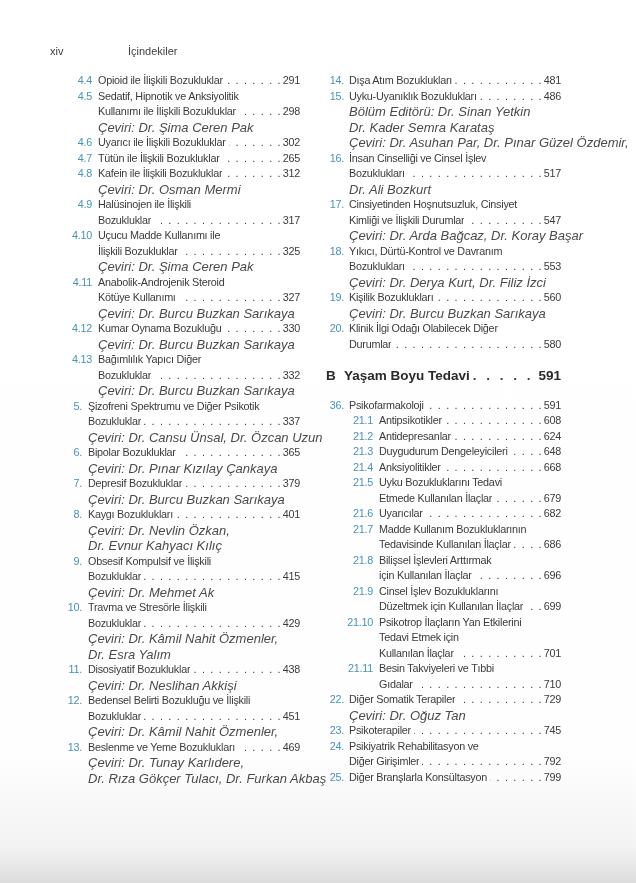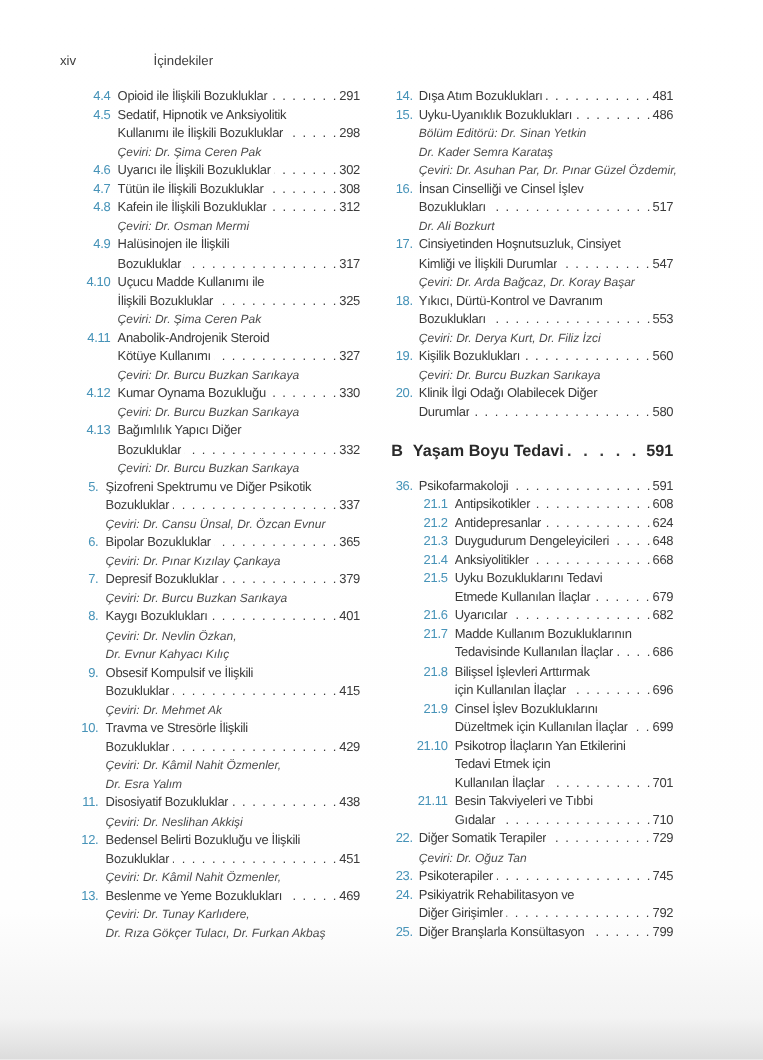--- a/index.html
+++ b/index.html
@@ -31,21 +31,21 @@
   .col-left  .entry.sub .num{flex-basis:48px;}
   .col-right .entry.top .num{flex-basis:23px;padding-right:5px;}
   .col-right .entry.sub .num{flex-basis:53px;}
   .body{flex:1;min-width:0;}
   .line{color:#3b3b3b;}
   .line-last{display:flex;align-items:baseline;}
   .line-last .text{flex:0 1 auto;min-width:0;overflow:hidden;white-space:nowrap;}
   .dots{flex:1 1 4px;min-width:4px;overflow:hidden;white-space:nowrap;direction:rtl;margin:0 1px 0 3px;color:#3b3b3b;}
   .dots::after{content:". . . . . . . . . . . . . . . . . . . . . . . . . . . . . . . . . . . . . . . . . . . . . . . . . .";letter-spacing:1.2px;}
   .pg{flex:none;color:#3b3b3b;}
-  .credit{font-style:italic;font-size:10px;color:#4b4b4b;white-space:nowrap;letter-spacing:0;}
+  .credit{font-style:italic;font-size:13px;color:#4b4b4b;white-space:nowrap;letter-spacing:0;}
   
   .part{display:flex;align-items:baseline;margin:16px 0 14px 0;font-weight:bold;font-size:13.5px;color:#2a2a2a;letter-spacing:0;}
   .part-letter{flex:none;width:18px;}
   .part-title{flex:none;}
   .part .dots{direction:rtl;}
   .part .dots::after{letter-spacing:3px;}
   .part-page{flex:none;margin-left:4px;color:#2a2a2a;}
 </style>
 </head>
 <body>
@@ -88,21 +88,21 @@
               <span class="pg">302</span>
             </div>
           </div>
         </div>
         <div class="entry sub">
           <span class="num">4.7</span>
           <div class="body">
             <div class="line line-last">
               <span class="text">Tütün ile İlişkili Bozukluklar</span>
               <span class="dots"></span>
-              <span class="pg">308</span>
+              <span class="pg">265</span>
             </div>
           </div>
         </div>
         <div class="entry sub">
           <span class="num">4.8</span>
           <div class="body">
             <div class="line line-last">
               <span class="text">Kafein ile İlişkili Bozukluklar</span>
               <span class="dots"></span>
               <span class="pg">312</span>
@@ -170,21 +170,21 @@
         </div>
         <div class="entry top">
           <span class="num">5.</span>
           <div class="body">
             <div class="line">Şizofreni Spektrumu ve Diğer Psikotik</div>
             <div class="line line-last">
               <span class="text">Bozukluklar</span>
               <span class="dots"></span>
               <span class="pg">337</span>
             </div>
-            <div class="credit">Çeviri: Dr. Cansu Ünsal, Dr. Özcan Evnur</div>
+            <div class="credit">Çeviri: Dr. Cansu Ünsal, Dr. Özcan Uzun</div>
           </div>
         </div>
         <div class="entry top">
           <span class="num">6.</span>
           <div class="body">
             <div class="line line-last">
               <span class="text">Bipolar Bozukluklar</span>
               <span class="dots"></span>
               <span class="pg">365</span>
             </div>

